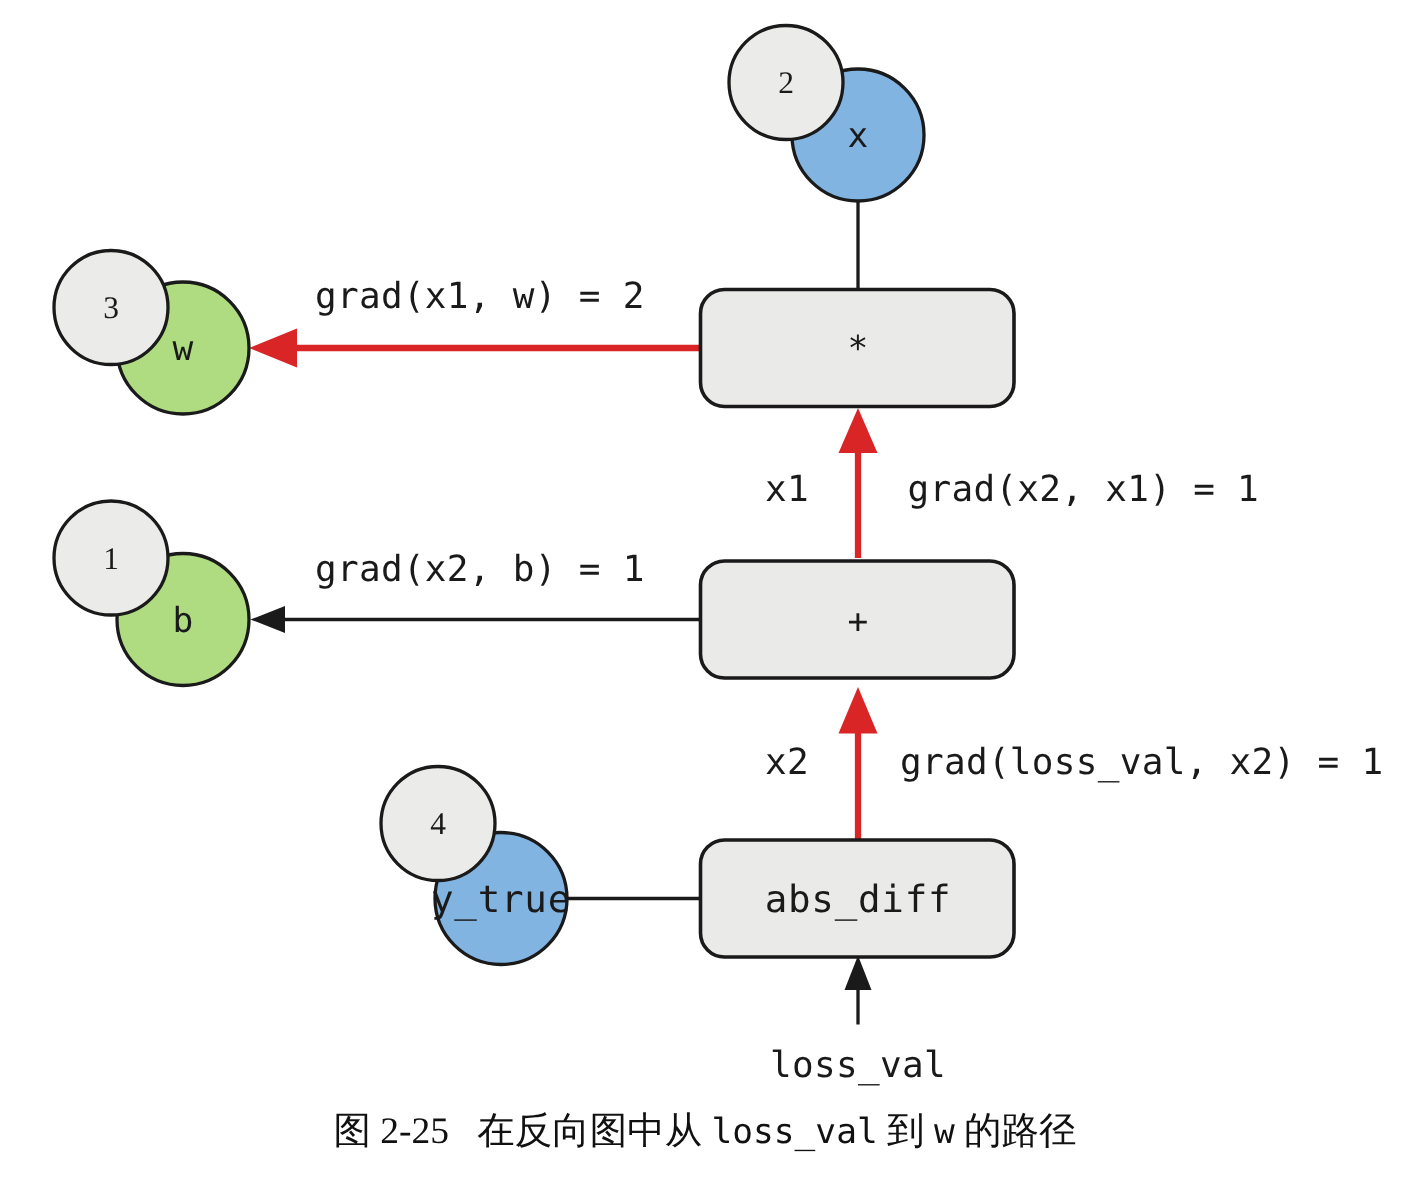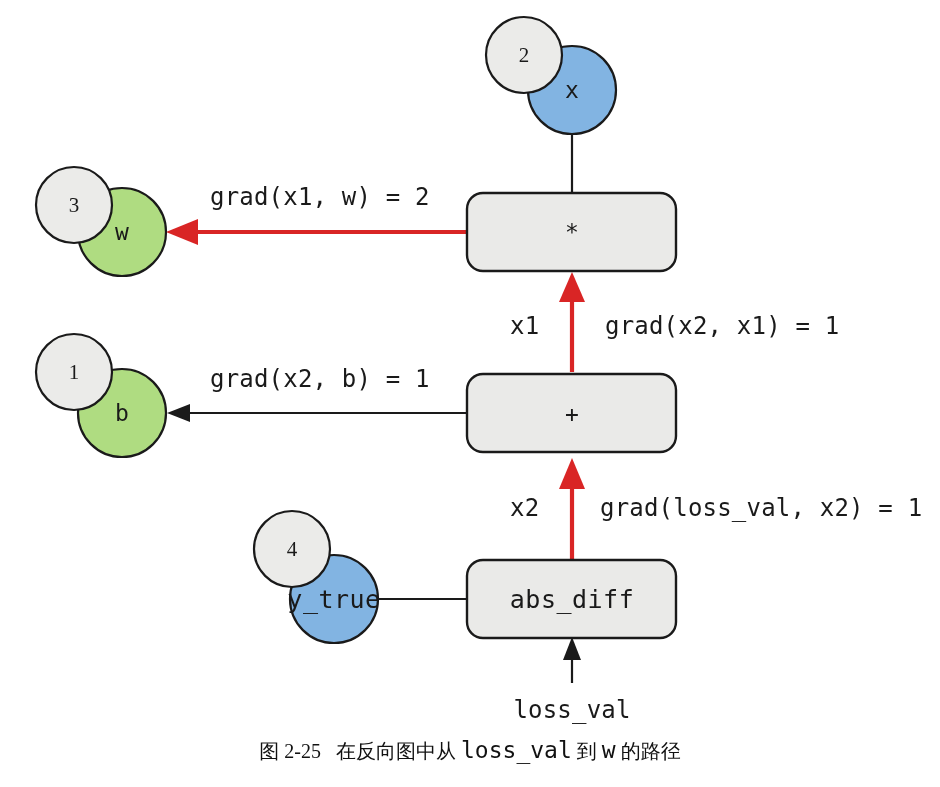--- a/index.html
+++ b/index.html
@@ -79,21 +79,21 @@
   }
   .caption-wrap {
     position: absolute;
     left: 0;
     top: 737px;
     width: 940px;
     text-align: center;
     white-space: nowrap;
   }
   .caption-wrap span {
-    font-size: 20px;
+    font-size: 25px;
     color: #111111;
     vertical-align: baseline;
   }
   .caption-cjk {
     font-family: "Liberation Serif", "DejaVu Serif", serif;
   }
   .caption-mono {
     font-family: "DejaVu Sans Mono", "Liberation Mono", monospace;
     font-size: 23px !important;
   }

